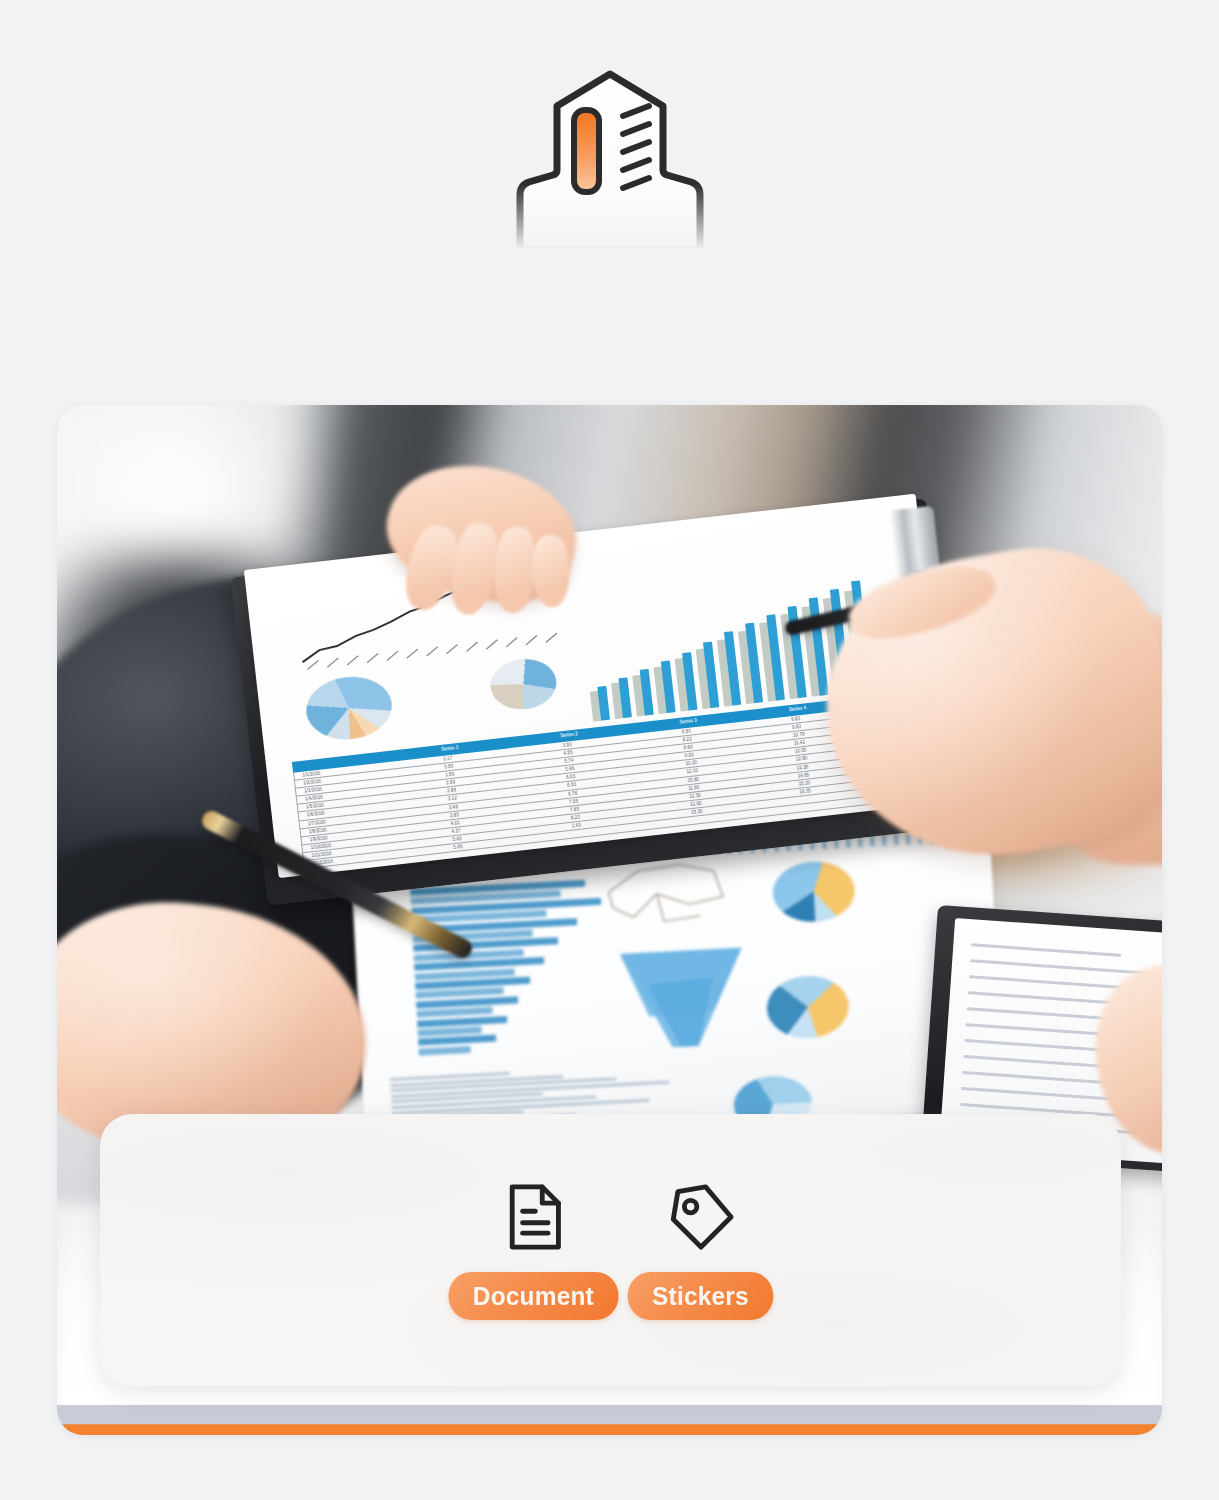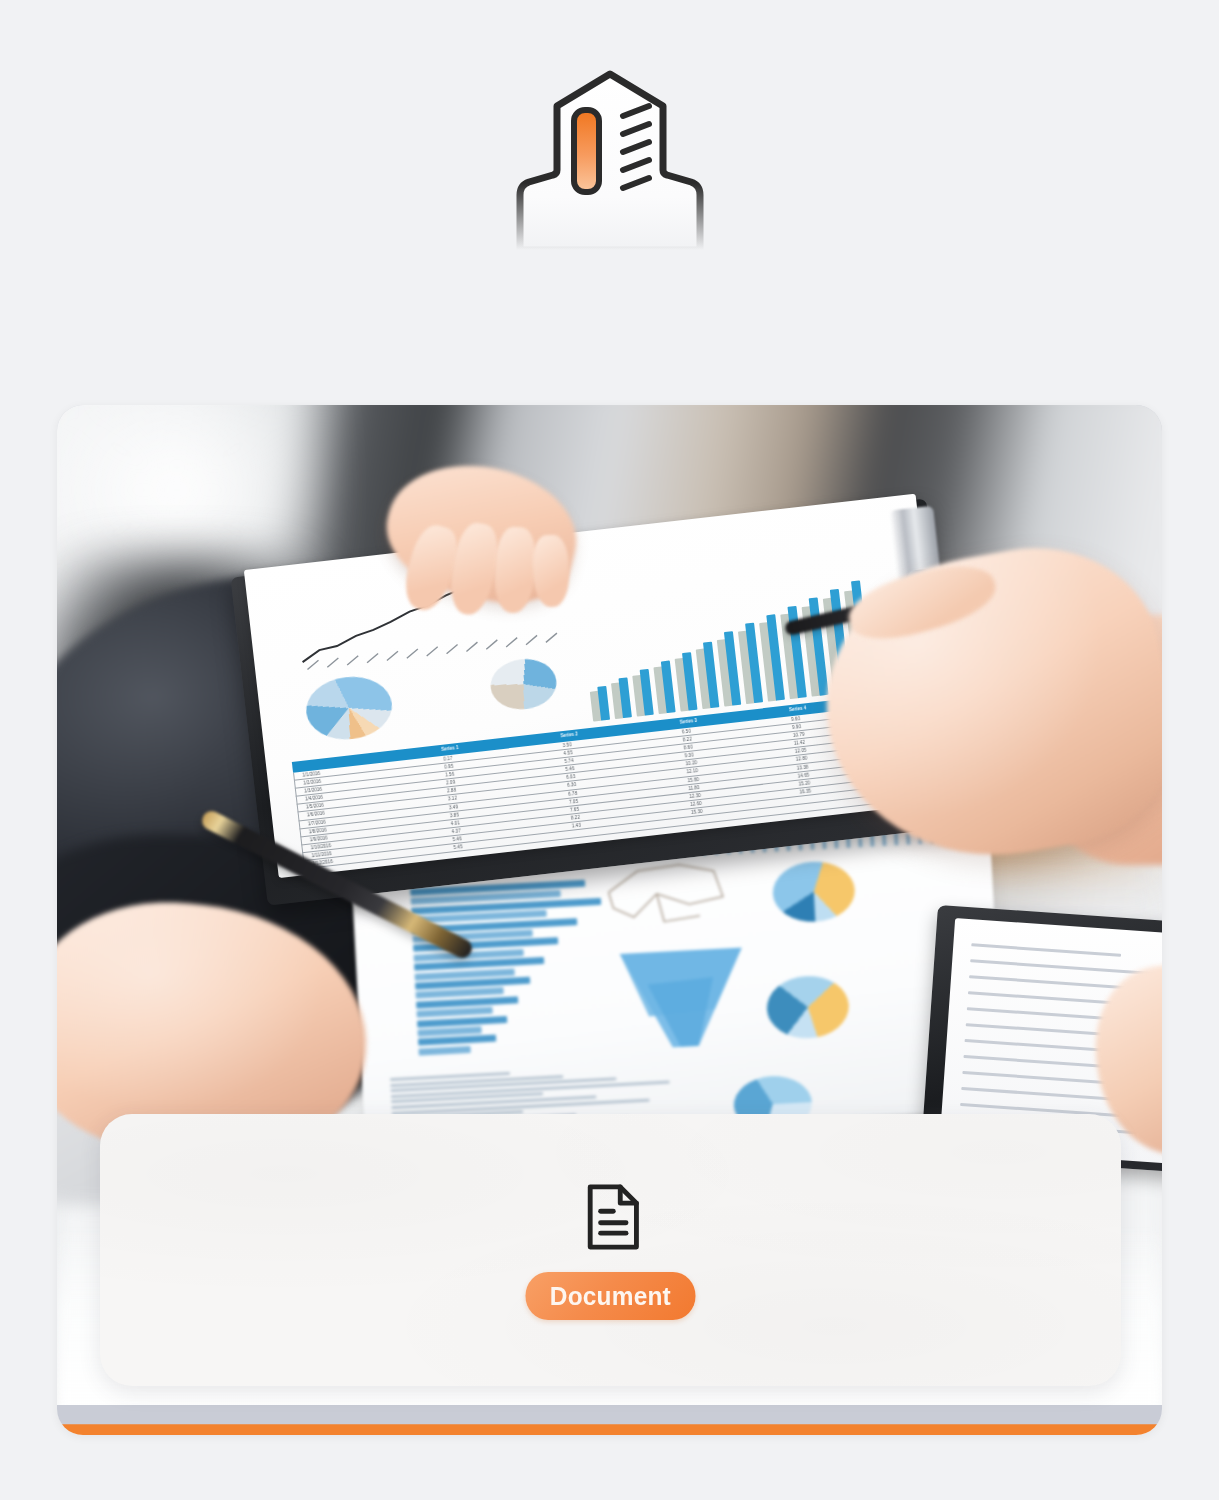--- a/index.html
+++ b/index.html
@@ -805,14 +805,23 @@
           <svg viewBox="0 0 64 64" fill="none" stroke="#232323" stroke-width="4.2" stroke-linecap="round" stroke-linejoin="round">
             <path d="M14 6 H40 L54 20 V58 H14 Z"></path>
             <path d="M40 6 V20 H54"></path>
             <line x1="23" y1="27" x2="34" y2="27"></line>
             <line x1="23" y1="37" x2="45" y2="37"></line>
             <line x1="23" y1="46" x2="45" y2="46"></line>
           </svg>
         </span>
         <span class="cat-pill">Document</span>
       </div>
+      <div class="cat-item">
+        <span class="cat-icon">
+          <svg viewBox="0 0 64 64" fill="none" stroke="#232323" stroke-width="4.2" stroke-linecap="round" stroke-linejoin="round">
+            <path d="M36 6 L12 10 L8 34 L32 58 L58 32 Z"></path>
+            <circle cx="23" cy="23" r="5.4"></circle>
+          </svg>
+        </span>
+        <span class="cat-pill">Stickers</span>
+      </div>
     </div>
 </div>
 
 </body></html>

